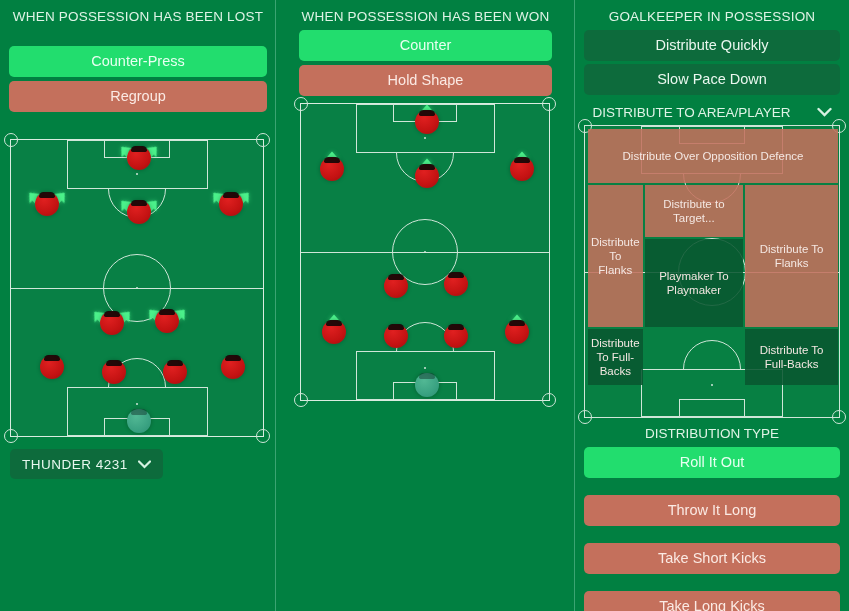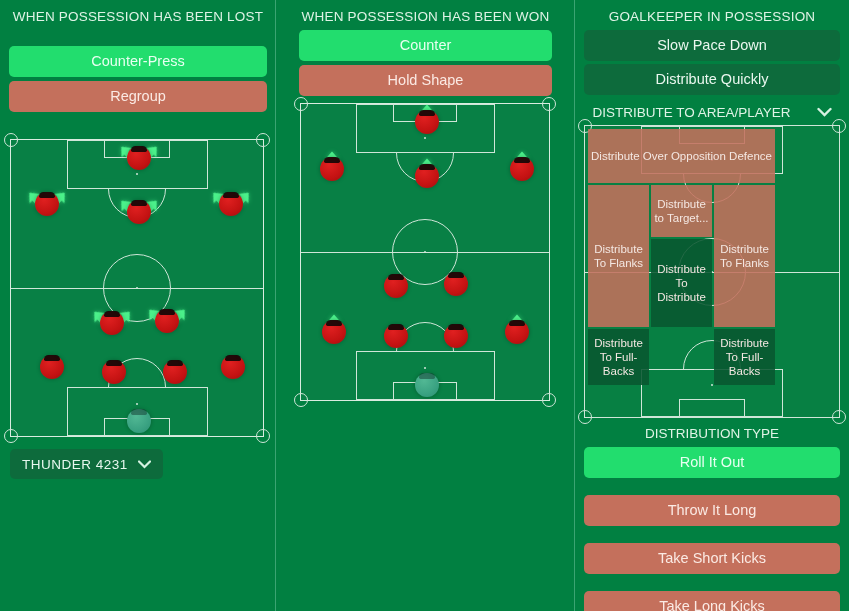--- a/index.html
+++ b/index.html
@@ -111,21 +111,21 @@
   .dist-pitch-wrap { padding: 0 9px; }
   .dist-pitch {
     position: relative; width: 256px; height: 293px;
     background: #078043;
     border: 1px solid #cfe6d8;
   }
   .dist-grid {
     position: absolute; left: 3px; top: 3px;
     width: 250px; height: 250px;
     display: grid;
-    grid-template-columns: 1fr 1fr 1fr 1fr;
+    grid-template-columns: 1fr;
     grid-template-rows: 54px 52px 88px 56px;
     gap: 2px;
   }
   .zone {
     display: flex; align-items: center; justify-content: center;
     text-align: center;
     color: #f4e7e2;
     font-size: 11.5px;
     line-height: 14px;
     padding: 2px 3px;
@@ -335,22 +335,22 @@
         </div>
     </div>
 
     <div class="vdivider" style="right:0"></div>
   </div>
 
   <div class="col col-gk">
     <div class="section-title">GOALKEEPER IN POSSESSION</div>
 
     <div class="gk-stack">
+      <button class="btn btn-dark">Distribute Quickly</button>
       <button class="btn btn-dark">Slow Pace Down</button>
-      <button class="btn btn-dark">Distribute Quickly</button>
     </div>
 
     <div class="dist-header">
       <span>DISTRIBUTE TO AREA/PLAYER</span>
       <span>
         <svg width="15" height="10" viewBox="0 0 15 10">
             <path d="M1.5 2 L7.5 8 L13.5 2" fill="none" stroke="#d6f2e2" stroke-width="2.4" stroke-linecap="round"></path>
           </svg>
       </span>
     </div>
@@ -371,21 +371,21 @@
           <div style="position: absolute; left: 98px; top: 214px; width: 58px; height: 58px; border: 1px solid rgb(207, 230, 216); border-radius: 50%; clip-path: inset(0px 0px 50%);"></div>
           <div style="position: absolute; left: -7px; top: -7px; width: 14px; height: 14px; border: 1px solid rgb(207, 230, 216); border-radius: 50%;"></div>
           <div style="position: absolute; left: 247px; top: -7px; width: 14px; height: 14px; border: 1px solid rgb(207, 230, 216); border-radius: 50%;"></div>
           <div style="position: absolute; left: -7px; top: 284px; width: 14px; height: 14px; border: 1px solid rgb(207, 230, 216); border-radius: 50%;"></div>
           <div style="position: absolute; left: 247px; top: 284px; width: 14px; height: 14px; border: 1px solid rgb(207, 230, 216); border-radius: 50%;"></div>
           <div class="dist-grid">
           <div class="zone sel z-over">Distribute Over Opposition Defence</div>
           <div class="zone sel z-flankL">Distribute To Flanks</div>
           <div class="zone sel z-target">Distribute to Target...</div>
           <div class="zone sel z-flankR">Distribute To Flanks</div>
-          <div class="zone unsel z-play">Distribute To Distribute</div>
+          <div class="zone unsel z-play">Playmaker To Playmaker</div>
           <div class="zone unsel z-fbL">Distribute To Full-Backs</div>
           <div class="zone unsel z-fbR">Distribute To Full-Backs</div>
         </div>
         </div>
     </div>
 
     <div class="dist-type-title">DISTRIBUTION TYPE</div>
 
     <div class="dist-type-stack">
       <button class="btn btn-green">Roll It Out</button>

